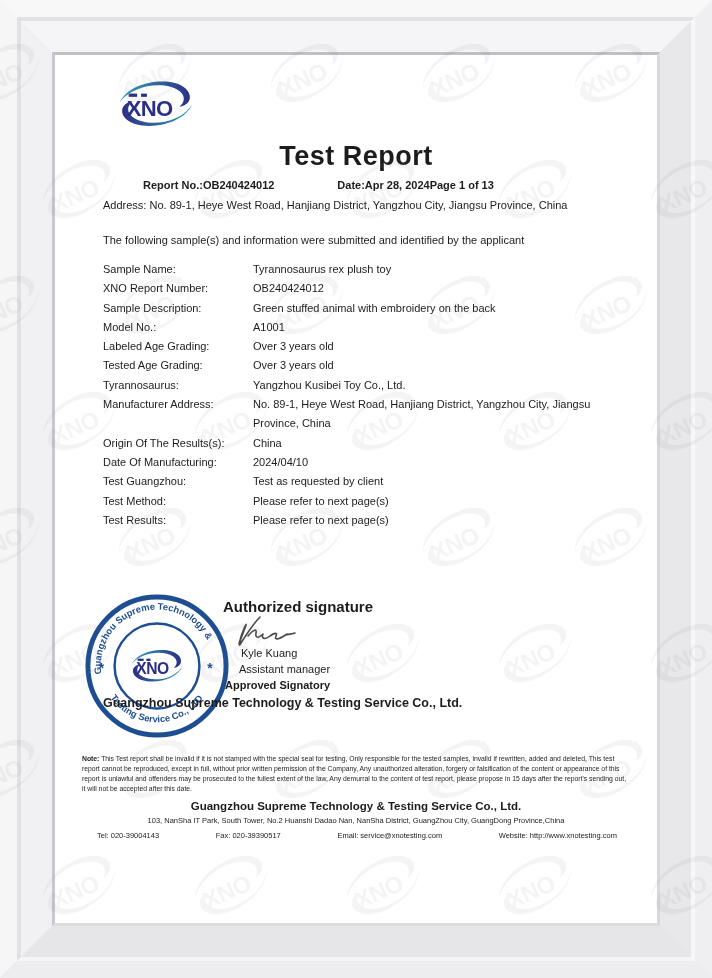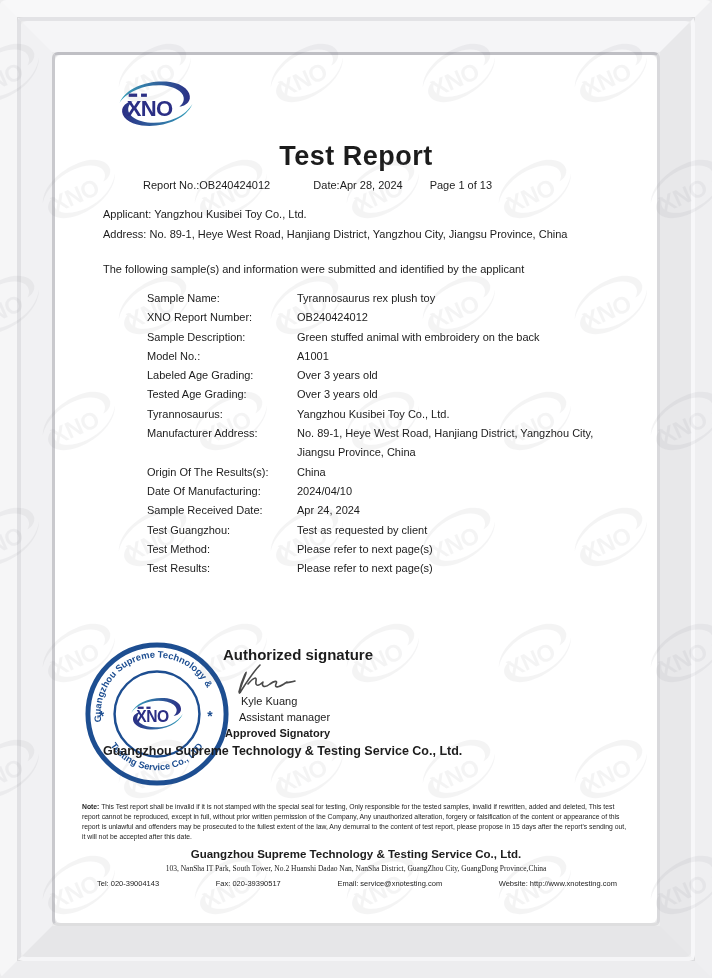--- a/index.html
+++ b/index.html
@@ -5,63 +5,63 @@
   * { margin:0; padding:0; box-sizing:border-box; }
   html,body { width:712px; height:978px; }
   body {
     position:relative;
     font-family:"Liberation Sans", sans-serif;
     background:#ededee;
     overflow:hidden;
     color:#1c1c1c;
   }
   
-  .fa,.fb,.fc,.fd,.page,.wm-layer { position:absolute;border-radius:6px; }
+  .fa,.fb,.fc,.fd,.page,.wm-layer { position:absolute; }
   .fa { inset:0; border:17px solid; border-color:#f8f8f9 #efeff1 #ededef #f6f6f7; box-shadow: inset 0 0 0 1px #dcdcde; background:transparent; }
   .fb { inset:17px; border:4px solid; border-color:#e3e3e6 #f7f7f9 #f5f5f7 #e1e1e4; }
   .fc { inset:21px; border:31px solid; border-color:#f5f5f7 #e8e8ea #e6e6e8 #f1f1f3; }
   .fd { inset:52px; border:3px solid; border-color:#bfbfc4 #d9d9dc #dededf #c9c9cd; }
   .page { inset:55px; background:#ffffff; padding:0 48px; }
 
   
   .wm-layer { inset:0; z-index:6; pointer-events:none; }
   .wm { position:absolute; opacity:.07; transform:rotate(-24deg); pointer-events:none; }
 
   
   .logo-wrap { margin:23px 0 0 13px; width:80px; height:52px; }
   .doc-title { text-align:center; margin-top:11px; font-size:27px; font-weight:bold; letter-spacing:.5px; }
-  .head-row { display:grid; grid-template-columns:1fr 1fr 1fr; margin-top:7px; font-size:11px; font-weight:normal; padding-right:36px;padding-left:40px; }
-  .head-row .c { text-align:center; }
+  .head-row { display:grid; grid-template-columns:1fr 1fr 1fr; margin-top:7px; font-size:11px; font-weight:bold; padding-right:36px;padding-left:40px; }
+  .head-row .c { text-align:right; }
   .head-row .r { text-align:left; }
   .line { font-size:11px; }
   .applicant { margin-top:17px; }
   .addr { margin-top:8px; }
   .intro { margin-top:23px; }
 
   
-  .info-table { margin-top:14px;margin-left:44px; }
+  .info-table { margin-top:14px; }
   .info-row { display:flex; line-height:19.3px; font-size:11px; }
   .info-label { width:150px; flex:none; }
   .info-value { width:358px; }
 
   
   .sig-section { position:relative; margin-top:62px; height:122px; }
   .stamp { position:absolute; left:-20px; top:0; width:148px; height:148px; }
   .auth-label { position:absolute; left:120px; top:6px; font-size:15px; font-weight:bold; }
   .sig-img { position:absolute; left:126px; top:20px; }
   .sig-name { position:absolute; left:138px; top:55px; font-size:11px; }
   .sig-role { position:absolute; left:136px; top:71px; font-size:11px; }
   .sig-approved { position:absolute; left:122px; top:87px; font-size:11px; font-weight:bold; }
   .sig-company { position:absolute; left:0; top:104px; font-size:12.5px; font-weight:bold; white-space:nowrap; }
 
   
   .note { margin:40px -18px 0 -21px; font-size:6.8px; line-height:10px; color:#242424; }
   .note b { font-weight:bold; }
   .footer-company { margin-top:6px; text-align:center; font-size:11.5px; font-weight:bold; }
-  .footer-address { margin-top:4px; text-align:center; font-size:7.5px; color:#222;font-family:Liberation Serif, serif; }
+  .footer-address { margin-top:4px; text-align:center; font-size:7.5px; color:#222; }
   .footer-contacts { display:flex; justify-content:space-between; margin:6px -8px 0 -6px; font-size:7.5px; color:#222; }
 
   .hidden-defs { position:absolute; width:0; height:0; overflow:hidden; }
 </style>
 </head>
 <body>
 
 <svg class="hidden-defs" aria-hidden="true">
   <defs>
     <linearGradient id="lg1" x1="0" y1="0" x2="1" y2="0">
@@ -101,21 +101,20 @@
   </div>
 
   <div class="doc-title">Test Report</div>
 
   <div class="head-row">
     <span>Report No.:OB240424012</span>
     <span class="c">Date:Apr 28, 2024</span>
     <span class="r">Page 1 of 13</span>
   </div>
 
-  <div class="line applicant">Applicant: Yangzhou Kusibei Toy Co., Ltd.</div>
   <div class="line addr">Address: No. 89-1, Heye West Road, Hanjiang District, Yangzhou City, Jiangsu Province, China</div>
   <div class="line intro">The following sample(s) and information were submitted and identified by the applicant</div>
 
   <div class="info-table">
       <div class="info-row">
         <div class="info-label">Sample Name:</div>
         <div class="info-value">Tyrannosaurus rex plush toy</div>
       </div>
       <div class="info-row">
         <div class="info-label">XNO Report Number:</div>
@@ -145,24 +144,20 @@
         <div class="info-label">Manufacturer Address:</div>
         <div class="info-value">No. 89-1, Heye West Road, Hanjiang District, Yangzhou City, Jiangsu Province, China</div>
       </div>
       <div class="info-row">
         <div class="info-label">Origin Of The Results(s):</div>
         <div class="info-value">China</div>
       </div>
       <div class="info-row">
         <div class="info-label">Date Of Manufacturing:</div>
         <div class="info-value">2024/04/10</div>
-      </div>
-      <div class="info-row">
-        <div class="info-label">Sample Received Date:</div>
-        <div class="info-value">Apr 24, 2024</div>
       </div>
       <div class="info-row">
         <div class="info-label">Test Guangzhou:</div>
         <div class="info-value">Test as requested by client</div>
       </div>
       <div class="info-row">
         <div class="info-label">Test Method:</div>
         <div class="info-value">Please refer to next page(s)</div>
       </div>
       <div class="info-row">

